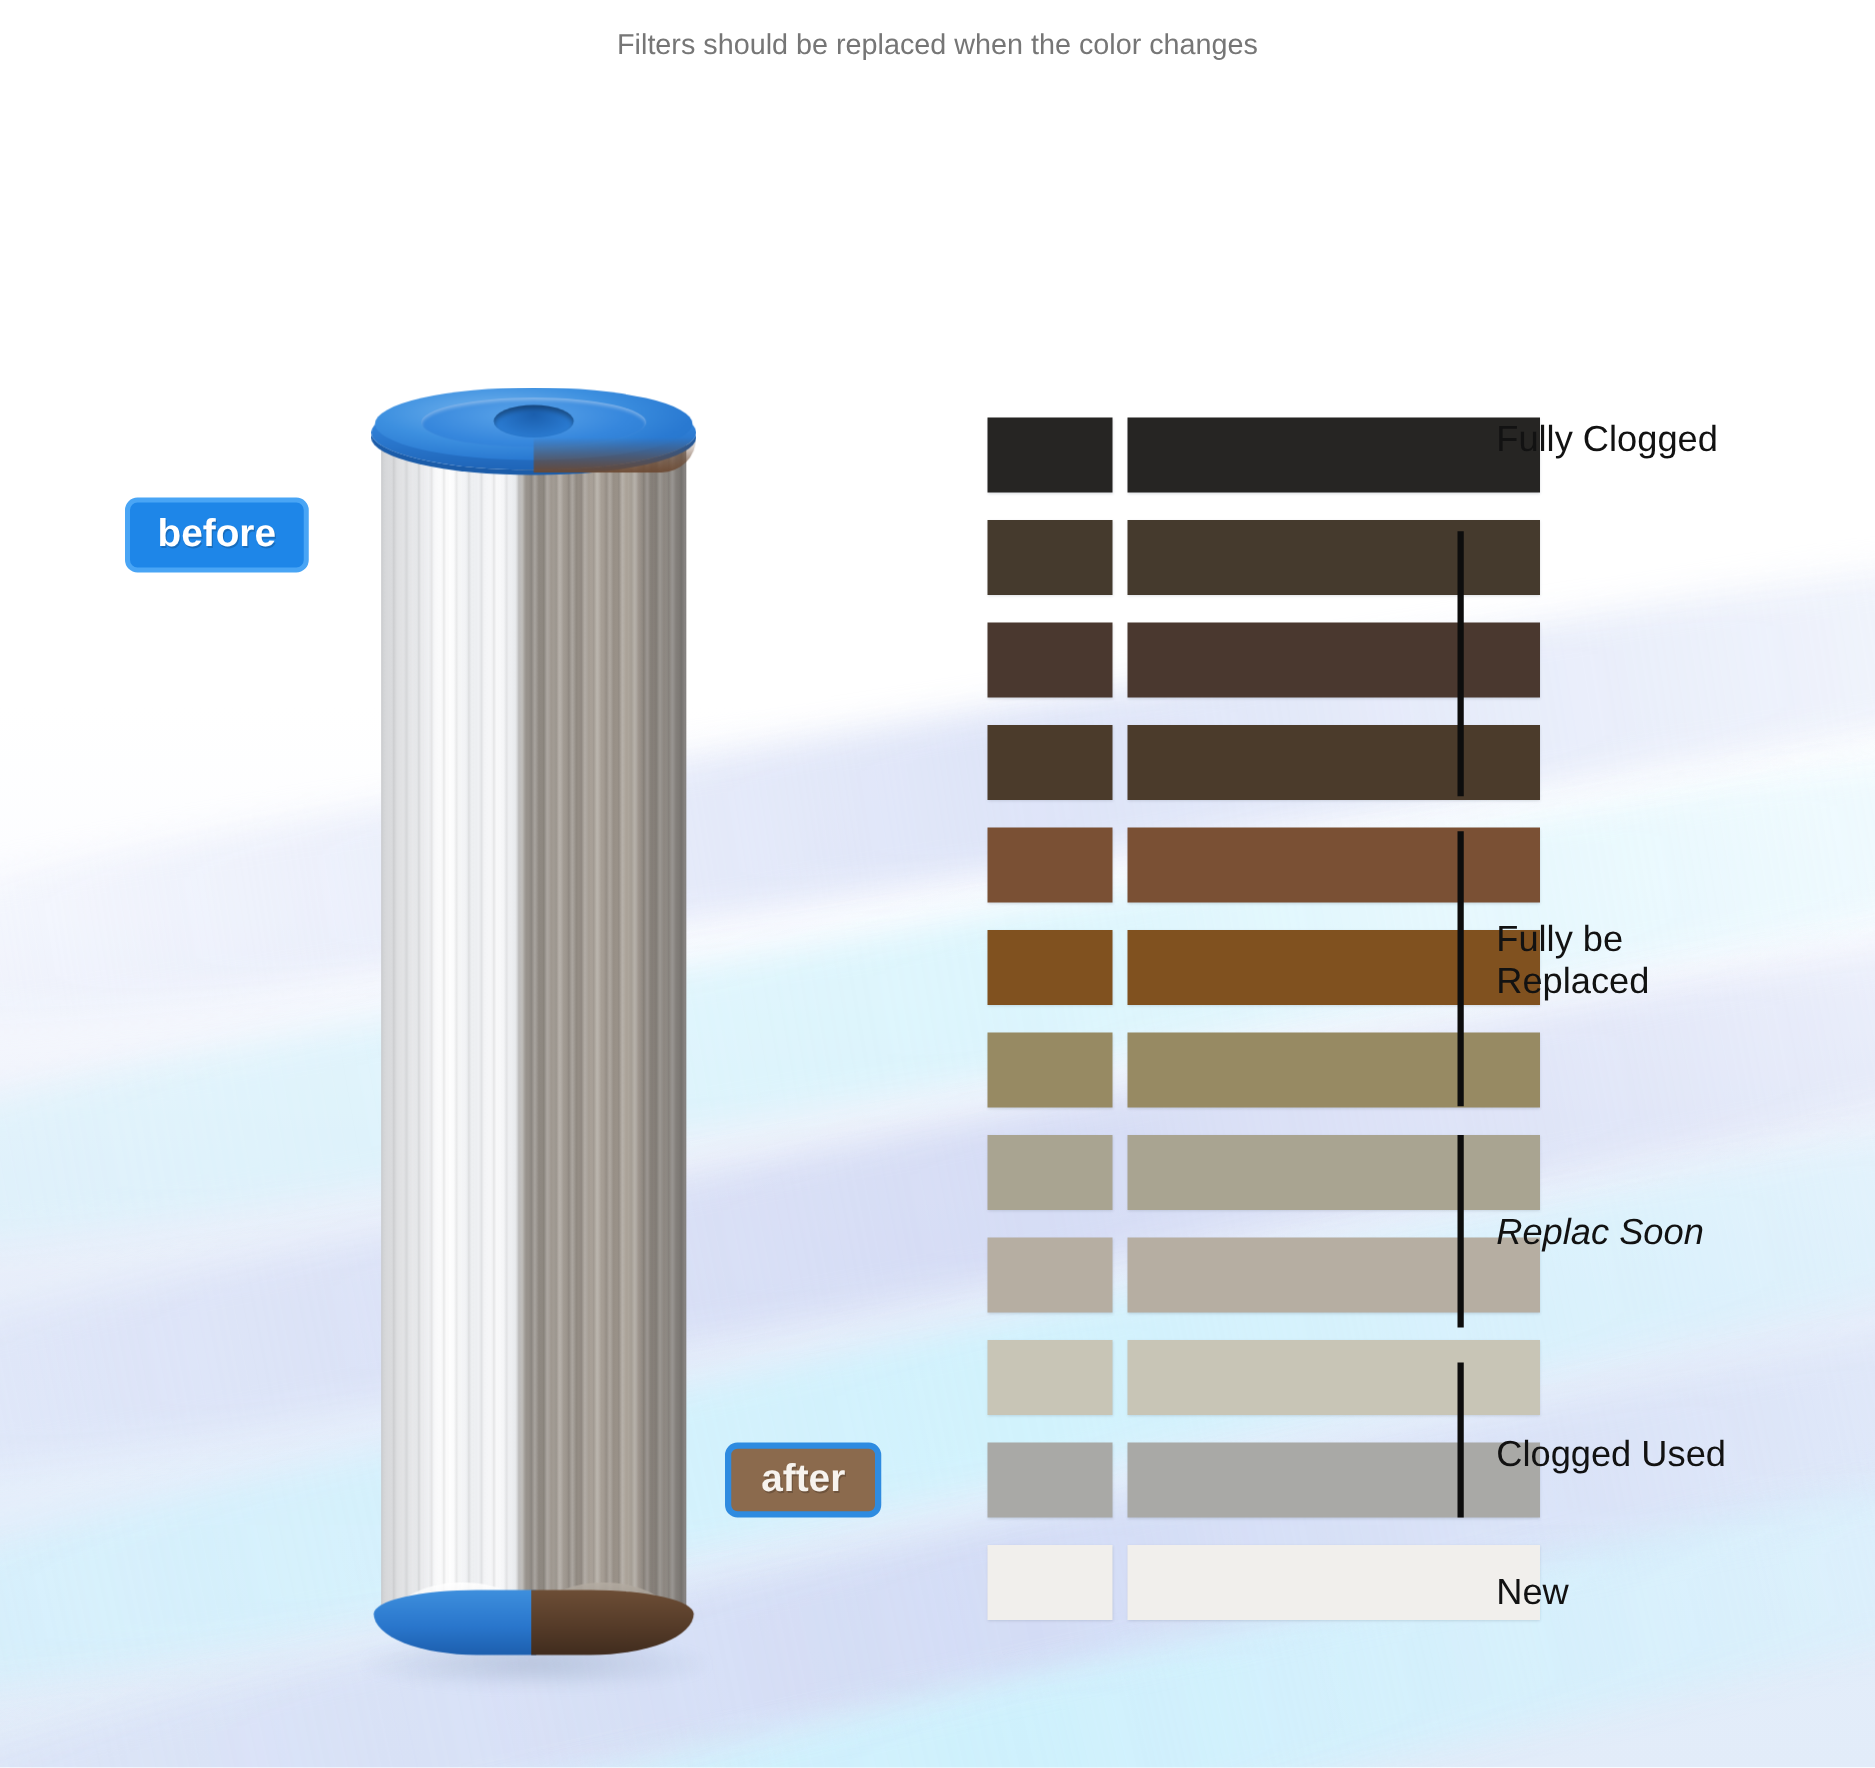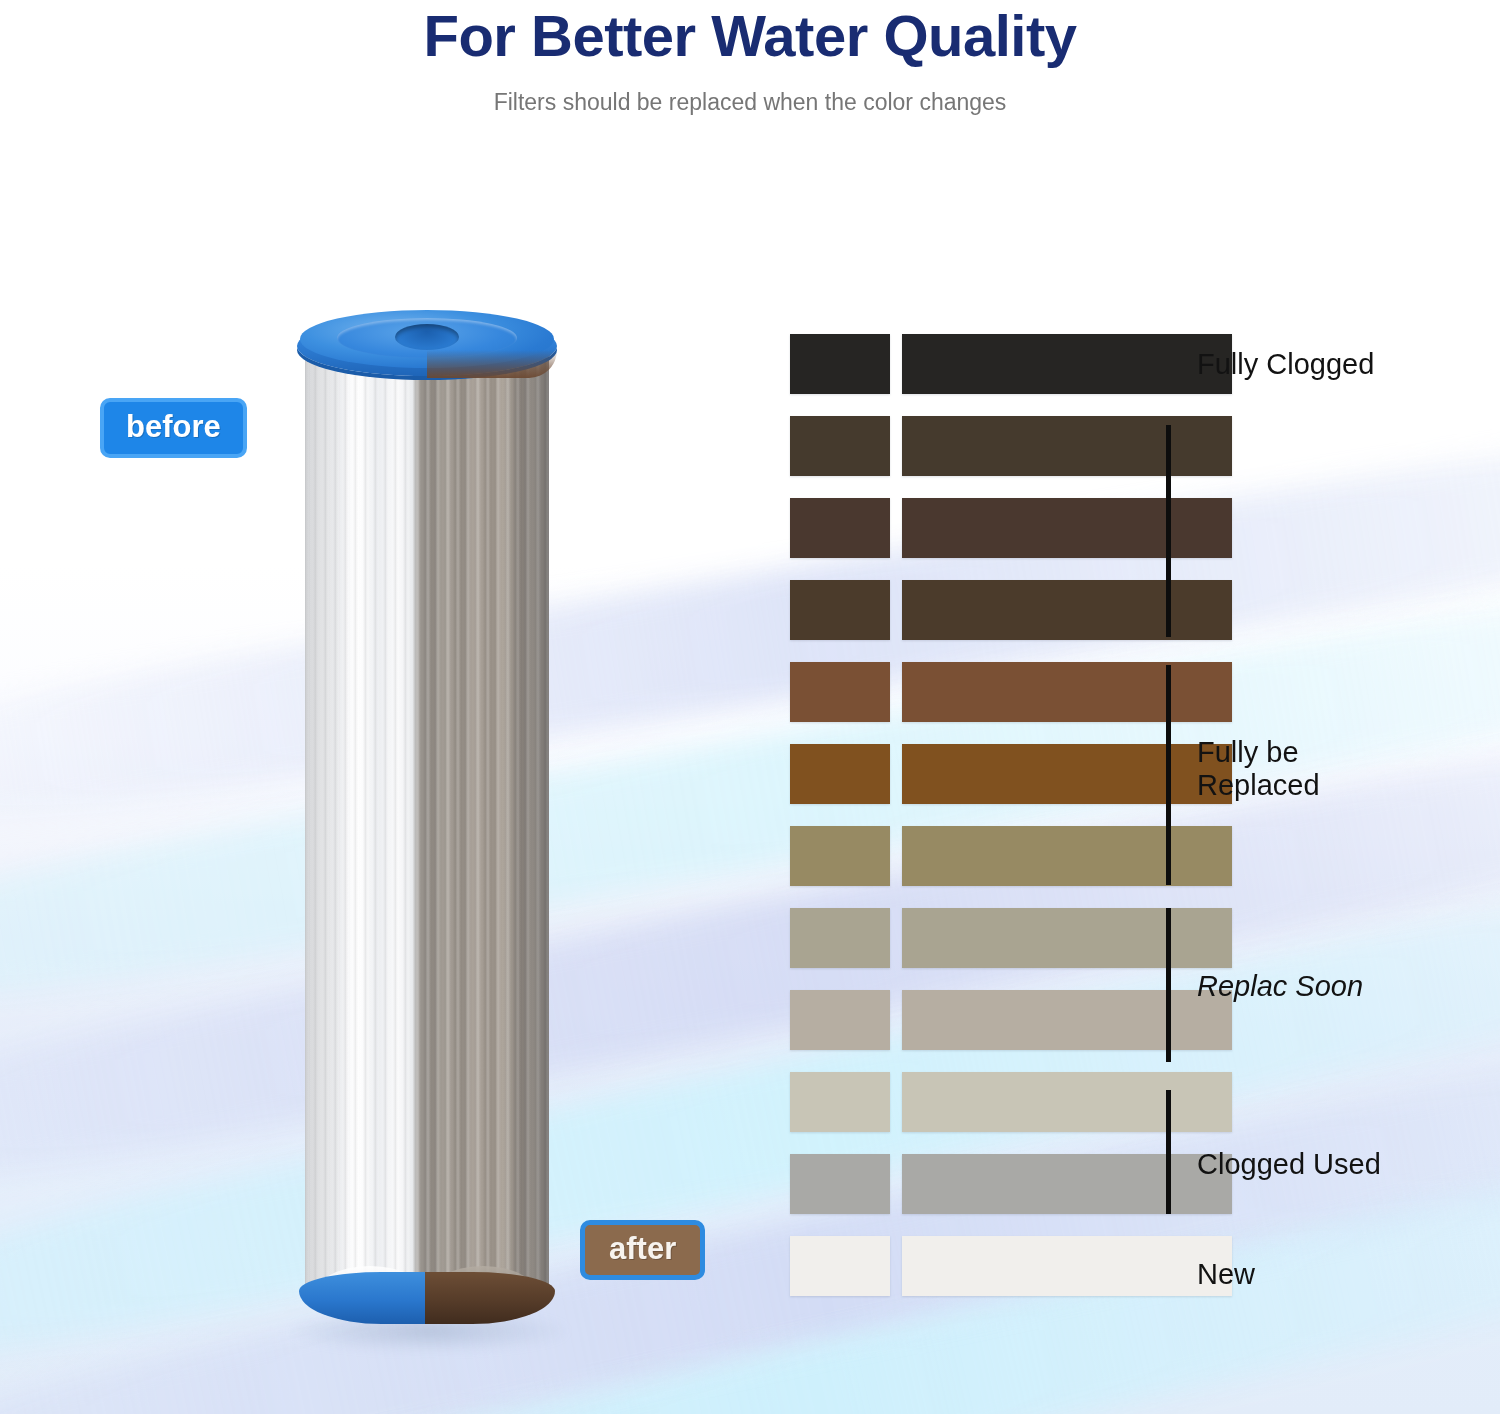--- a/index.html
+++ b/index.html
@@ -141,21 +141,21 @@
 
   
   #badge-before{
     position:absolute; left:100px; top:398px; z-index:7;
     background:#1E86E8; border:4px solid #49a5f5; border-radius:10px;
     padding:7px 22px 9px 22px;
     color:#ffffff; font-size:31px; font-weight:bold;
     text-shadow:1px 1px 0 rgba(0,0,0,.18);
   }
   #badge-after{
-    position:absolute; left:580px; top:1220px; z-index:7;
+    position:absolute; left:580px; top:1154px; z-index:7;
     background:#8B6A4D; border:5px solid #2E8BE0; border-radius:10px;
     padding:6px 24px 8px 24px;
     color:#F7F3EE; font-size:31px; font-weight:bold;
     text-shadow:1px 1px 0 rgba(0,0,0,.2);
   }
 
   
   #chart{ position:absolute; left:0; top:0; width:1500px; height:1414px; z-index:6; }
   .swatch-row{ position:absolute; left:790px; height:60px; }
   .sw-small{ position:absolute; left:0;   top:0; width:100px; height:60px; }
@@ -178,21 +178,20 @@
 <div id="bg-waves">
   <div class="wv a"></div>
     <div class="wv b"></div>
     <div class="wv c"></div>
   <div class="wv d"></div>
     <div class="wv e"></div>
     <div class="wv f"></div>
 </div>
 
 <div id="header">
-  <div id="title">For Better Water Quality</div>
   <div id="subtitle">Filters should be replaced when the color changes</div>
 </div>
 
 <div id="filter-wrap">
   <div id="filter-shadow"></div>
 
   <div id="filter-body">
     <div id="pleats"></div>
     <div id="pleats2"></div>
     <div id="body-round"></div>
@@ -259,21 +258,21 @@
       <div class="sw-large" style="background: rgb(200, 197, 182);"></div>
     </div>
     <div class="swatch-row" style="top: 1154px;">
       <div class="sw-small" style="background: rgb(169, 169, 166);"></div>
       <div class="sw-large" style="background: rgb(169, 169, 166);"></div>
     </div>
     <div class="swatch-row" style="top: 1236px;">
       <div class="sw-small" style="background: rgb(241, 239, 236);"></div>
       <div class="sw-large" style="background: rgb(241, 239, 236);"></div>
     </div>
-    <div class="cat-label" style="top: 348px; text-align: right;">Fully Clogged</div>
+    <div class="cat-label" style="top: 336px; text-align: right;">Fully Clogged</div>
     <div class="bracket" style="top: 425px; height: 212px;"></div>
     <div class="bracket" style="top: 665px; height: 220px;"></div>
     <div class="cat-label" style="top: 736px;">Fully be
 Replaced</div>
     <div class="bracket" style="top: 908px; height: 154px;"></div>
     <div class="cat-label" style="top: 970px; font-style: italic;">Replac Soon</div>
     <div class="bracket" style="top: 1090px; height: 124px;"></div>
     <div class="cat-label" style="top: 1148px;">Clogged Used</div>
     <div class="cat-label" style="top: 1258px;">New</div>
   </div>

